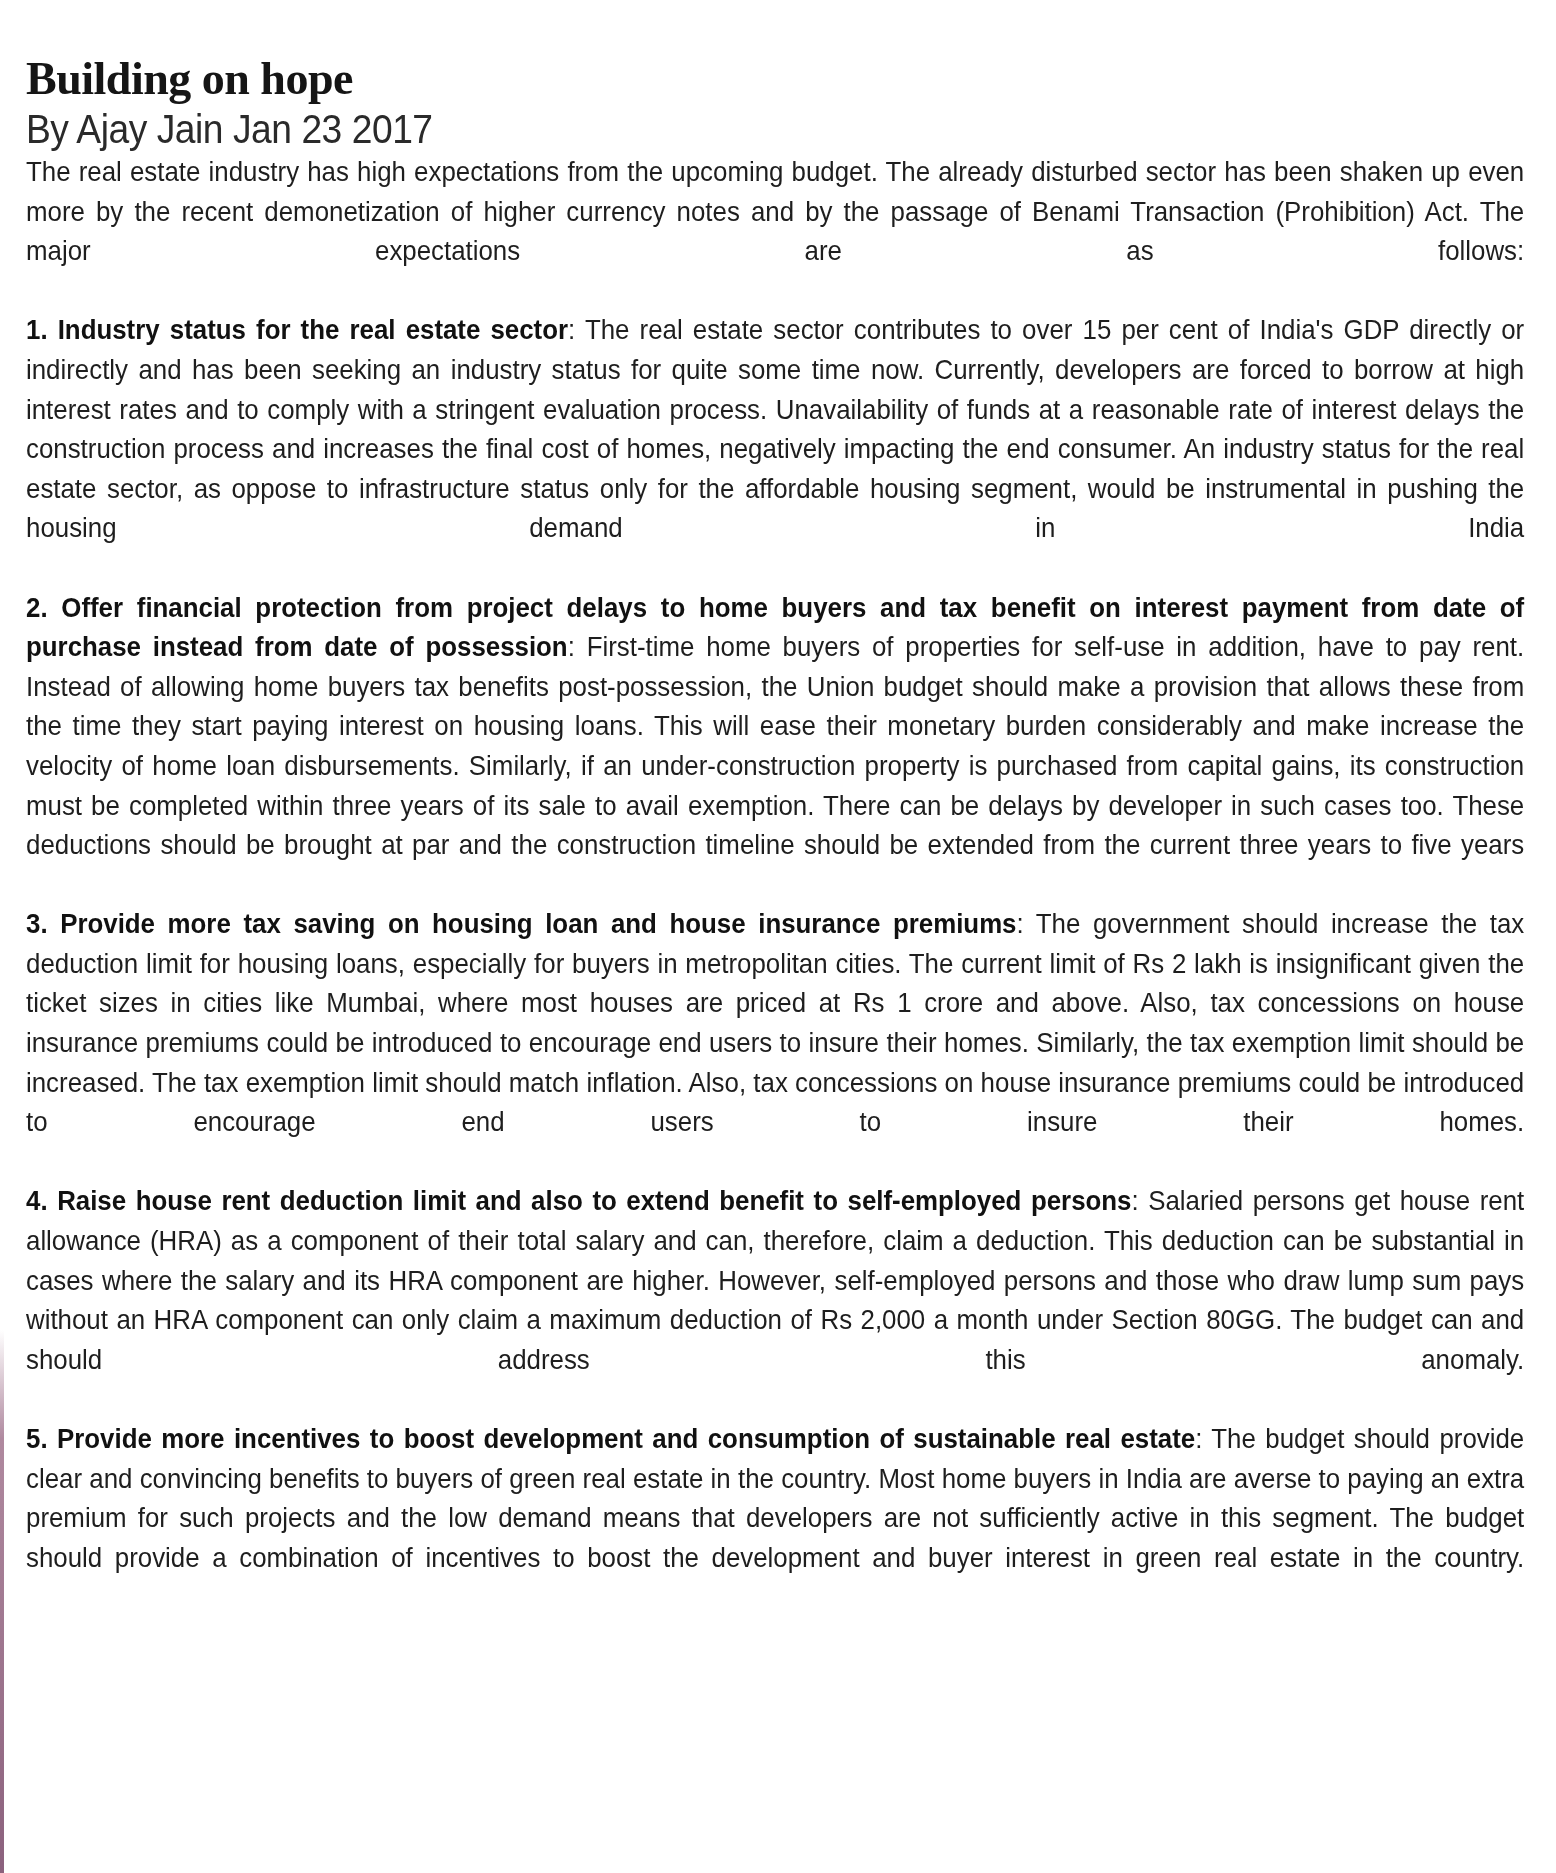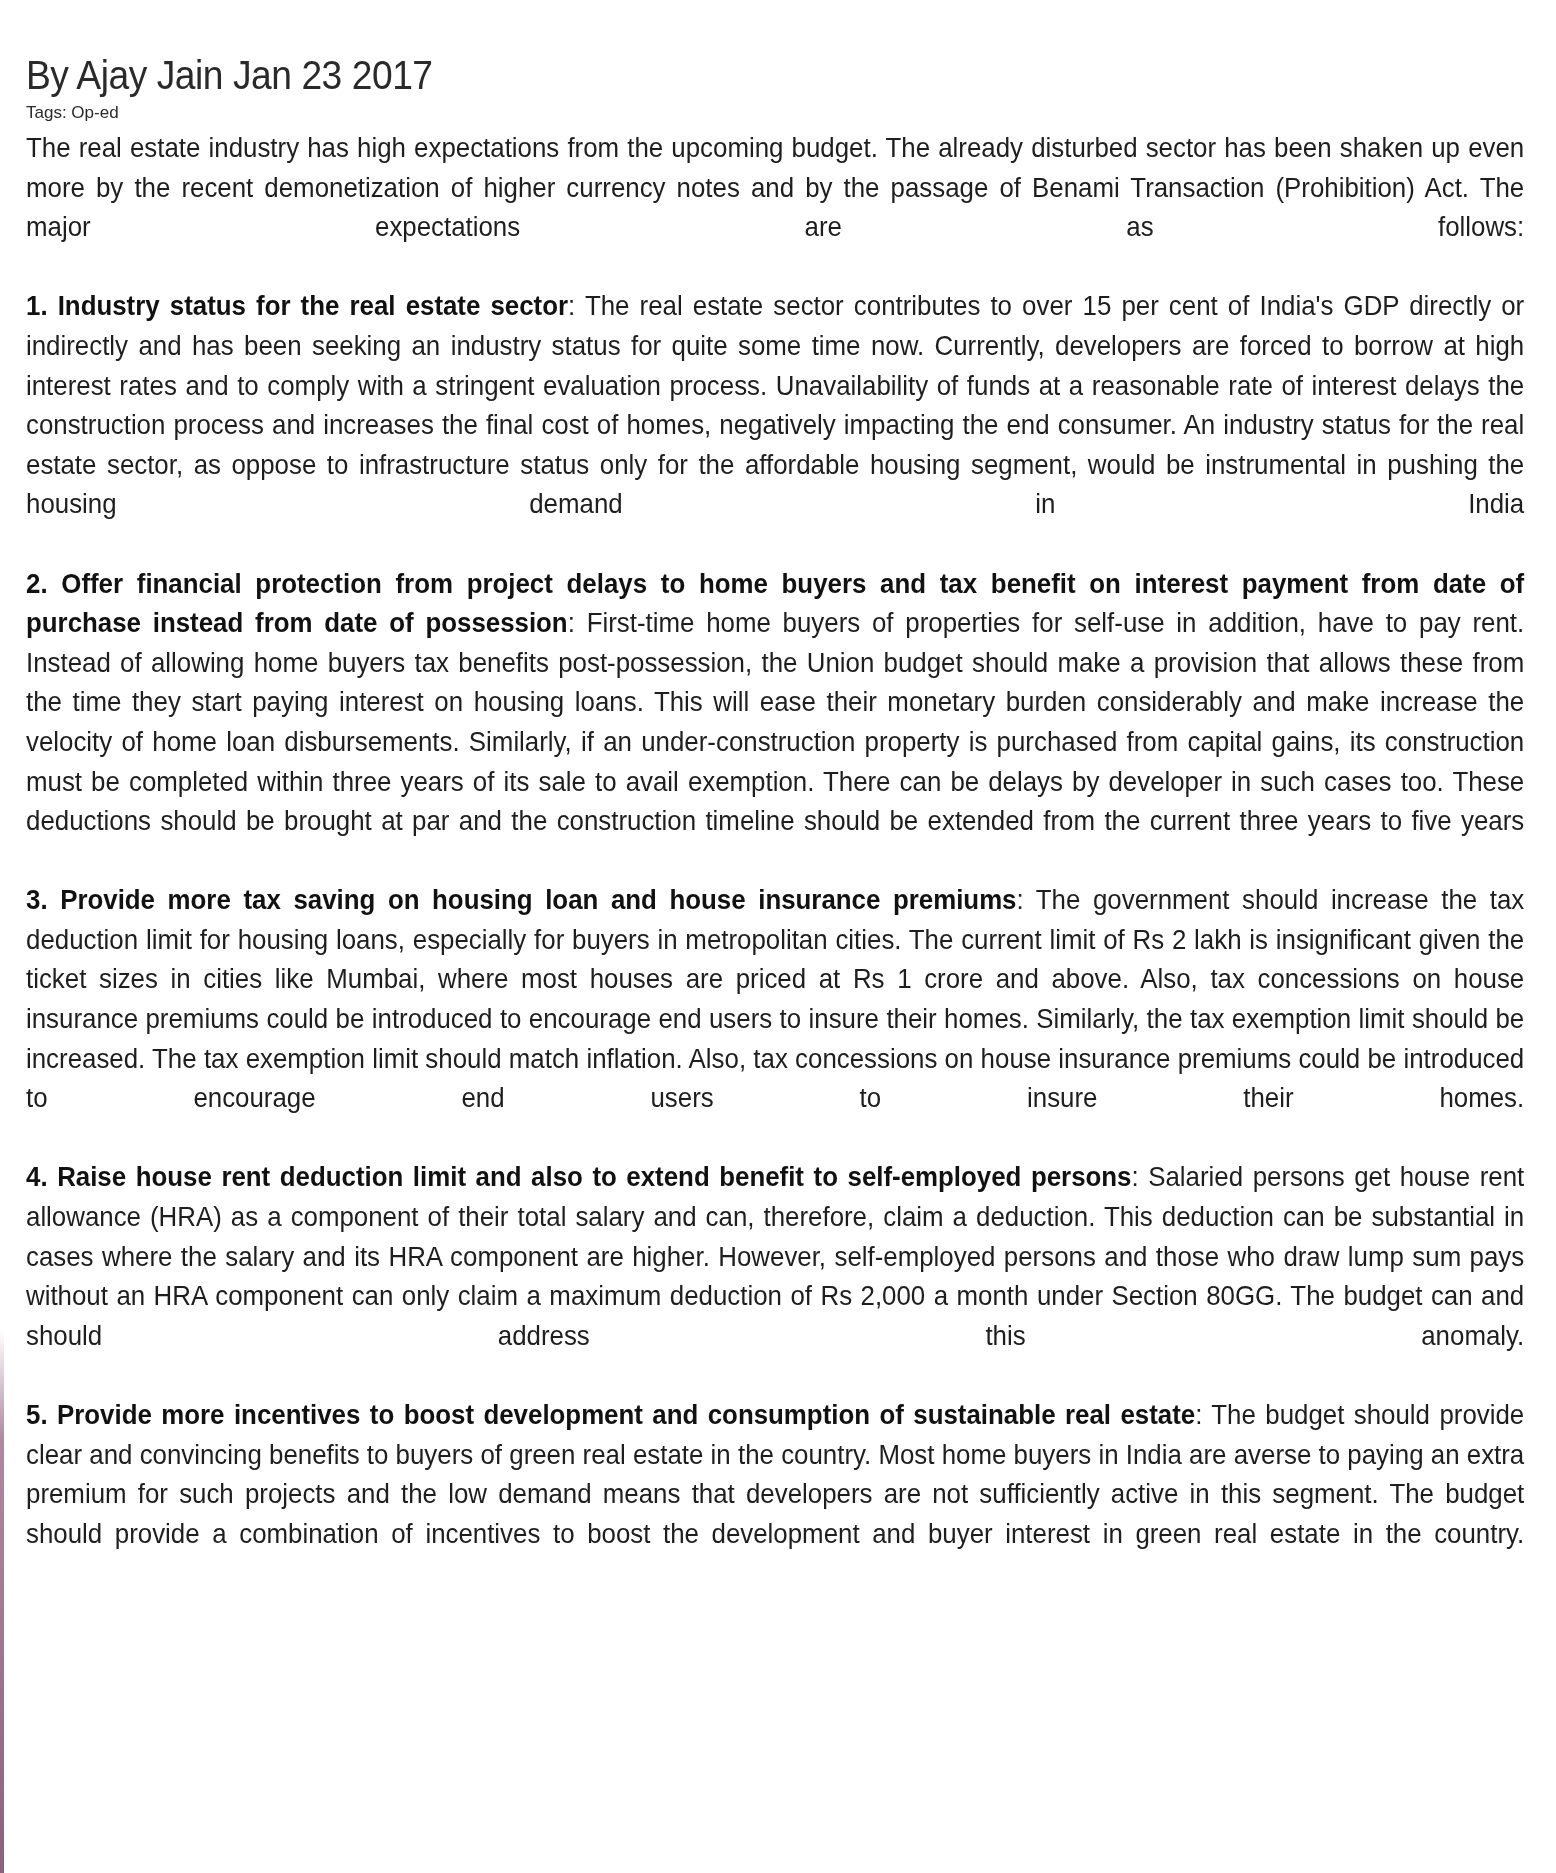--- a/index.html
+++ b/index.html
@@ -64,22 +64,22 @@
     width: 106.4%;
   }
   .para .lead { font-weight: bold; color: #111; }
 </style>
 </head>
 <body>
 
 <div class="scan-edge"></div>
 
 <div class="page">
+  <h1 class="title">Building on hope</h1>
   <div class="byline">By Ajay Jain Jan 23 2017</div>
-  <div class="tags">Tags: Op-ed</div>
 
   <p class="para">The real estate industry has high expectations from the upcoming budget. The already disturbed sector has been shaken up even more by the recent demonetization of higher currency notes and by the passage of Benami Transaction (Prohibition) Act. The major expectations are as follows:</p>
 
   <p class="para">
     <span class="lead">1. Industry status for the real estate sector</span><span>: The real estate sector contributes to over 15 per cent of India's GDP directly or indirectly and has been seeking an industry status for quite some time now. Currently, developers are forced to borrow at high interest rates and to comply with a stringent evaluation process. Unavailability of funds at a reasonable rate of interest delays the construction process and increases the final cost of homes, negatively impacting the end consumer. An industry status for the real estate sector, as oppose to infrastructure status only for the affordable housing segment, would be instrumental in pushing the housing demand in India</span>
   </p>
 
   <p class="para">
     <span class="lead">2. Offer financial protection from project delays to home buyers and tax benefit on interest payment from date of purchase instead from date of possession</span><span>: First-time home buyers of properties for self-use in addition, have to pay rent. Instead of allowing home buyers tax benefits post-possession, the Union budget should make a provision that allows these from the time they start paying interest on housing loans. This will ease their monetary burden considerably and make increase the velocity of home loan disbursements. Similarly, if an under-construction property is purchased from capital gains, its construction must be completed within three years of its sale to avail exemption. There can be delays by developer in such cases too. These deductions should be brought at par and the construction timeline should be extended from the current three years to five years</span>
   </p>

